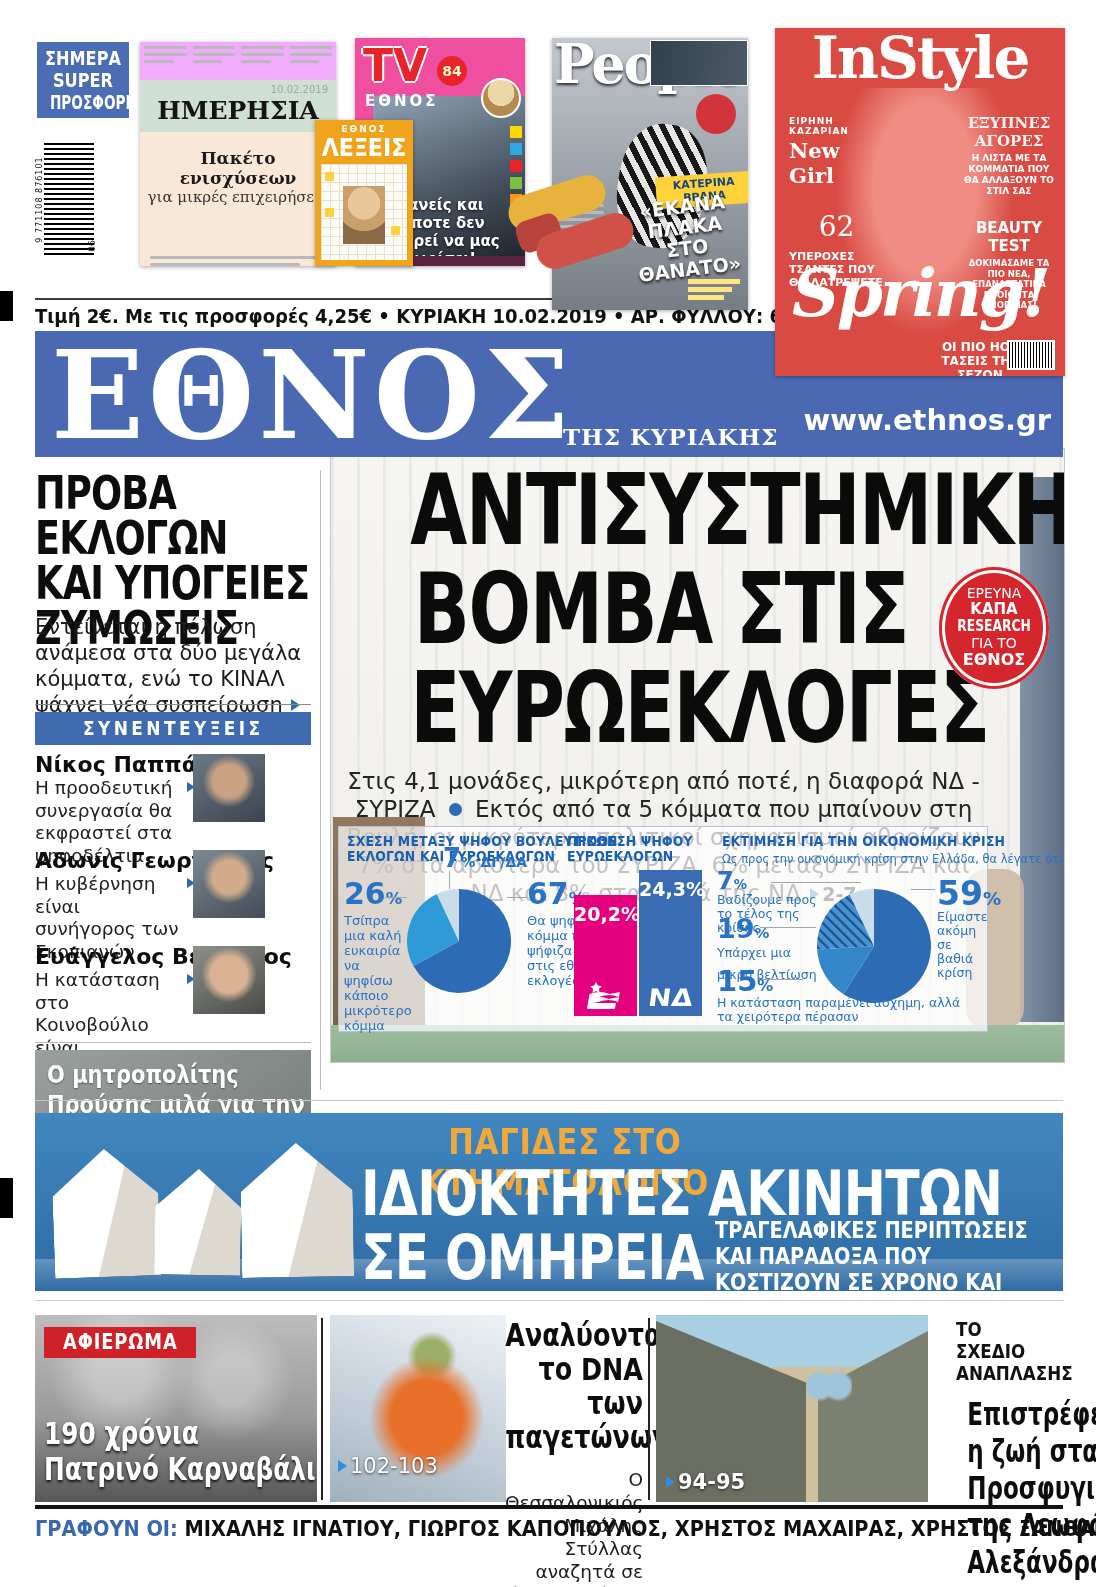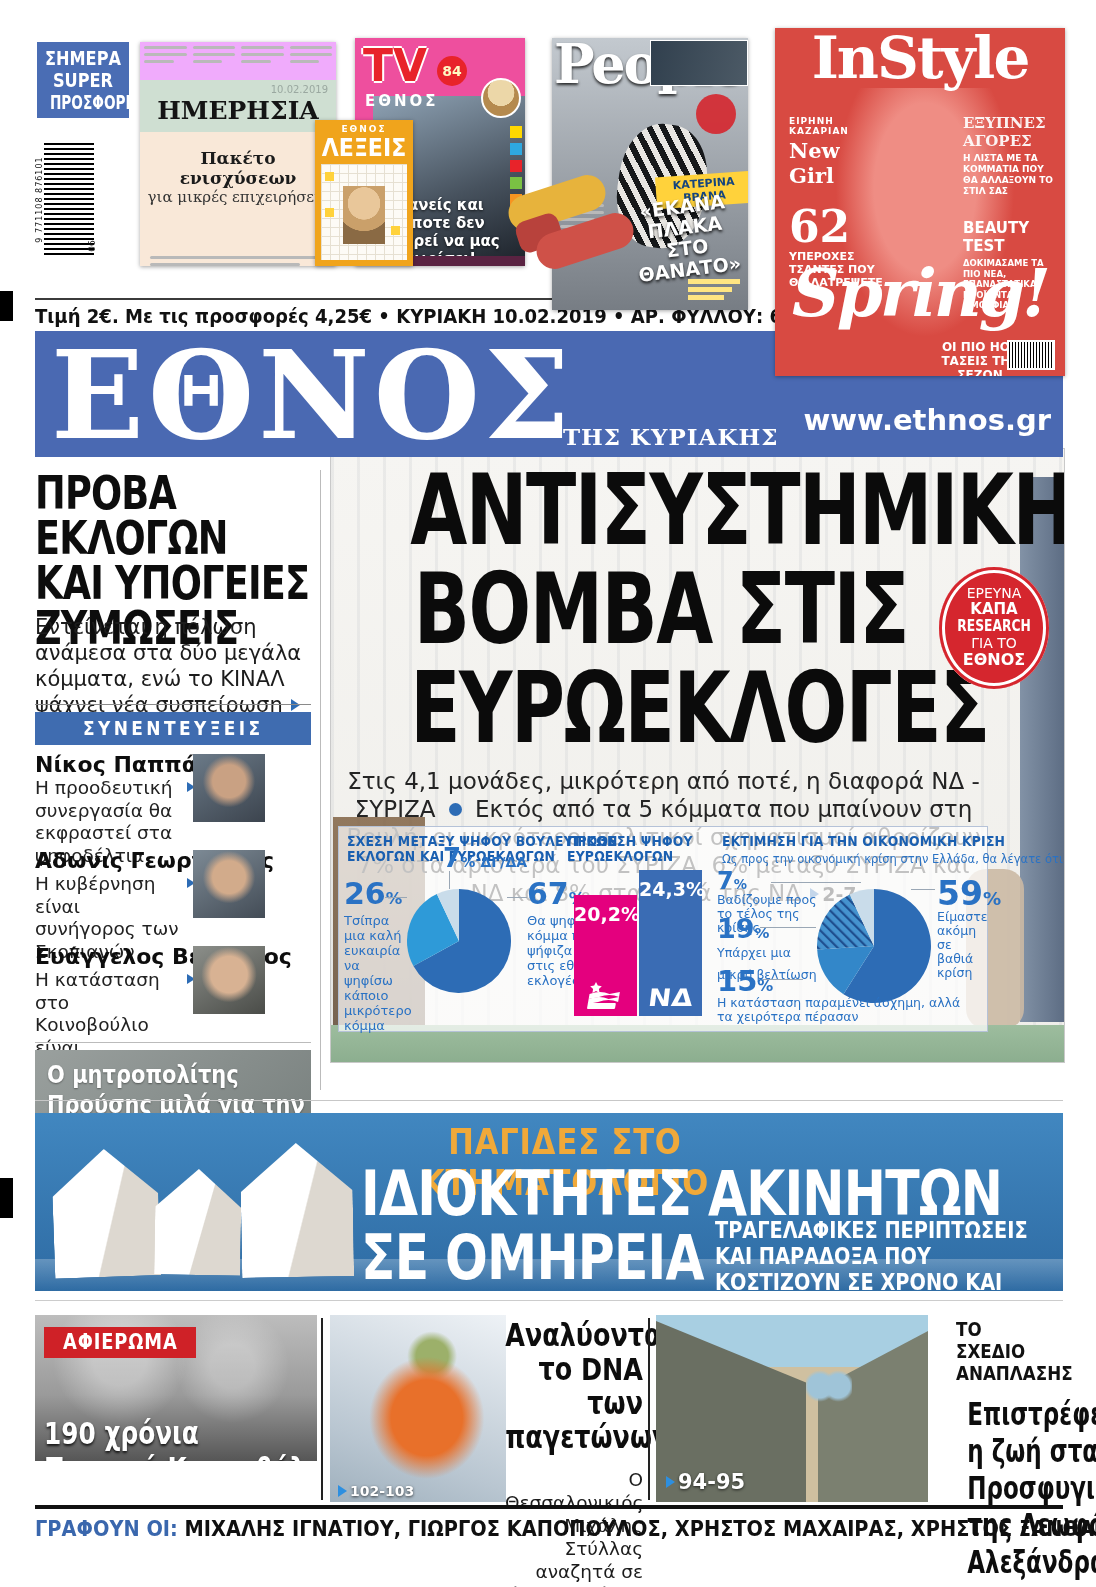--- a/index.html
+++ b/index.html
@@ -136,24 +136,24 @@
       <div style="height:5px;background:#ffe582;width:70%;"></div>
     </div>
   </div>
 
   <div class="abs photo-frame" style="left:775px;top:28px;width:290px;height:348px;background:#d84a42;z-index:7;overflow:hidden;">
     <div class="abs" style="left:60px;top:60px;width:180px;height:250px;background:radial-gradient(ellipse at 50% 40%,#ef8d84 0 40%,rgba(216,74,66,0) 70%);"></div>
     <span class="abs serif" style="left:0;top:-4px;width:290px;text-align:center;color:#fff;font-weight:bold;font-size:58px;letter-spacing:-2px;">InStyle</span>
     <div class="abs" style="left:14px;top:88px;width:95px;color:#fff;">
       <span class="blk" style="font-size:9px;font-weight:bold;letter-spacing:1px;">ΕΙΡΗΝΗ ΚΑΖΑΡΙΑΝ</span>
       <span class="blk serif" style="font-weight:bold;font-size:21px;margin-top:2px;">New Girl</span>
-      <span class="blk serif" style="font-weight:bold;font-size:44px;line-height:46px;margin-top:16px;">62</span>
+      <span class="blk serif" style="font-weight:normal;font-size:28px;line-height:46px;margin-top:16px;text-align:center;">62</span>
       <span class="blk" style="font-weight:800;font-size:11px;line-height:13px;">ΥΠΕΡΟΧΕΣ ΤΣΑΝΤΕΣ ΠΟΥ ΘΑ ΛΑΤΡΕΨΕΤΕ</span>
     </div>
-    <div class="abs" style="right:10px;top:86px;width:92px;color:#fff;text-align:left;">
+    <div class="abs" style="right:10px;top:86px;width:92px;color:#fff;text-align:center;">
       <span class="blk serif" style="font-weight:bold;font-size:15px;opacity:.92;">ΕΞΥΠΝΕΣ ΑΓΟΡΕΣ</span>
       <span class="blk" style="font-weight:bold;font-size:9px;line-height:11px;margin-top:3px;">Η ΛΙΣΤΑ ΜΕ ΤΑ ΚΟΜΜΑΤΙΑ ΠΟΥ ΘΑ ΑΛΛΑΞΟΥΝ ΤΟ ΣΤΙΛ ΣΑΣ</span>
       <span class="blk" style="font-weight:800;font-size:15px;margin-top:22px;">BEAUTY TEST</span>
       <span class="blk" style="font-weight:bold;font-size:8.5px;line-height:10.5px;margin-top:3px;">ΔΟΚΙΜΑΣΑΜΕ ΤΑ ΠΙΟ ΝΕΑ, ΕΠΑΝΑΣΤΑΤΙΚΑ ΠΡΟΪΟΝΤΑ ΟΜΟΡΦΙΑΣ!</span>
     </div>
     <span class="abs serif" style="left:0;top:226px;width:290px;text-align:center;color:#fff;font-weight:bold;font-style:italic;font-size:66px;letter-spacing:-3px;">Spring!</span>
     <span class="abs" style="left:150px;top:312px;width:110px;text-align:center;color:#fff;font-weight:800;font-size:12px;line-height:14px;">ΟΙ ΠΙΟ ΗΟΤ ΤΑΣΕΙΣ ΤΗΣ ΣΕΖΟΝ</span>
     <div class="abs" style="right:10px;bottom:6px;width:44px;height:26px;background:repeating-linear-gradient(90deg,#000 0 1px,#fff 1px 3px);border:2px solid #fff;"></div>
   </div>
 
@@ -328,41 +328,41 @@
     <span class="abs oL" style="left:326px;top:44px;display:inline-block;color:#fff;font-weight:900;font-size:63px;transform:scaleX(.8);letter-spacing:-1px;white-space:nowrap;">ΙΔΙΟΚΤΗΤΕΣ ΑΚΙΝΗΤΩΝ</span>
     <span class="abs oL" style="left:326px;top:108px;display:inline-block;color:#fff;font-weight:900;font-size:63px;transform:scaleX(.8);letter-spacing:-1px;white-space:nowrap;">ΣΕ ΟΜΗΡΕΙΑ</span>
     <div class="abs" style="left:680px;top:104px;width:400px;transform:scaleX(.84);transform-origin:0 0;color:#fff;font-weight:700;font-size:23px;line-height:26px;">
       <span>ΤΡΑΓΕΛΑΦΙΚΕΣ ΠΕΡΙΠΤΩΣΕΙΣ ΚΑΙ ΠΑΡΑΔΟΞΑ ΠΟΥ ΚΟΣΤΙΖΟΥΝ ΣΕ ΧΡΟΝΟ ΚΑΙ ΧΡΗΜΑ</span>
       
     </div>
   </div>
 
   <div class="abs" style="left:35px;top:1300px;width:1028px;height:1px;background:#ccc;"></div>
 
-  <div class="abs" style="left:35px;top:1315px;width:282px;height:146px;background:
+  <div class="abs" style="left:35px;top:1315px;width:282px;height:187px;background:
       radial-gradient(circle at 30% 30%,rgba(255,255,255,.35) 0 12%,rgba(0,0,0,0) 30%),
       radial-gradient(circle at 70% 35%,rgba(255,255,255,.3) 0 10%,rgba(0,0,0,0) 26%),
       linear-gradient(180deg,#bdbdbd 0%,#9a9a9a 55%,#565656 100%);overflow:hidden;">
     <div class="abs" style="left:9px;top:12px;width:152px;height:31px;background:#cf2127;text-align:center;">
       <span class="oC" style="display:inline-block;color:#fff;font-weight:800;font-size:21px;line-height:31px;letter-spacing:1px;transform:scaleX(.85);">ΑΦΙΕΡΩΜΑ</span>
     </div>
     <div class="abs" style="left:9px;top:100px;width:340px;transform:scaleX(.8);transform-origin:0 0;color:#fff;font-weight:800;font-size:31px;line-height:36px;text-shadow:0 2px 3px rgba(0,0,0,.8);">
       <span class="blk">190 χρόνια</span>
       <span>Πατρινό Καρναβάλι</span>
       <span class="arrow w" style="border-left-color:#6db1e8;"></span><span style="font-size:20px;">29-30, 91-93</span>
     </div>
   </div>
 
   <div class="abs" style="left:321px;top:1318px;width:2px;height:182px;background:#222;"></div>
 
   <div class="abs" style="left:330px;top:1315px;width:176px;height:187px;background:
       radial-gradient(ellipse at 55% 55%,#e8702a 0 26%,rgba(0,0,0,0) 42%),
       radial-gradient(circle at 58% 22%,#9cb06a 0 9%,rgba(0,0,0,0) 14%),
       linear-gradient(200deg,#eef2f6,#b9c6d1 70%,#9fb0bd);">
-    <span class="abs" style="left:6px;bottom:3px;color:#fff;font-weight:700;font-size:14px;text-shadow:0 1px 3px rgba(0,0,0,.7);">
+    <span class="abs" style="left:6px;bottom:24px;color:#fff;font-weight:400;font-size:21px;text-shadow:0 1px 3px rgba(0,0,0,.7);">
       <span class="arrow" style="border-left-color:#2d8fe0;"></span><span>102-103</span>
     </span>
   </div>
 
   <div class="abs" style="left:505px;top:1318px;width:138px;text-align:right;">
     <div style="transform:scaleX(.82);transform-origin:100% 0;width:168px;margin-left:-30px;font-weight:900;font-size:31px;line-height:34px;color:#0d0d0d;">
       <span class="blk">Αναλύοντας</span>
       <span class="blk">το DNA των</span>
       <span class="blk">παγετώνων</span>
     </div>

